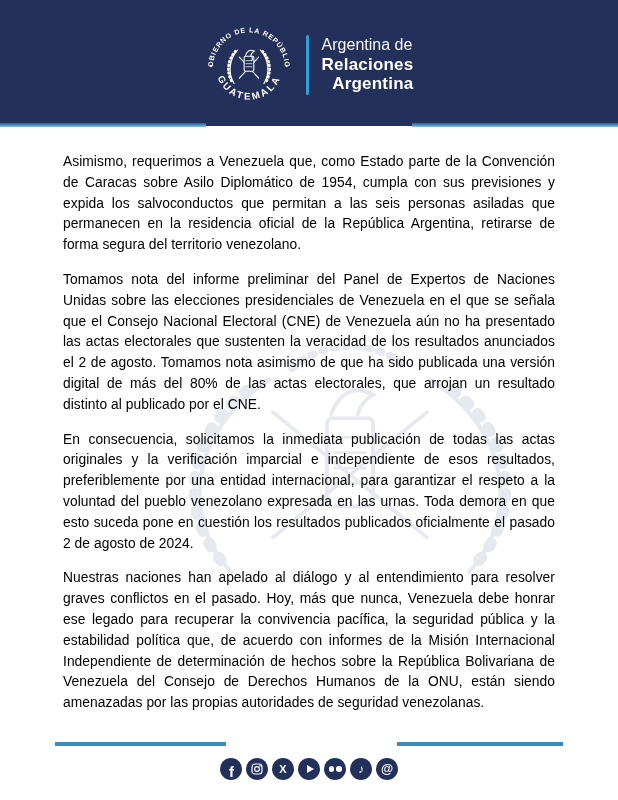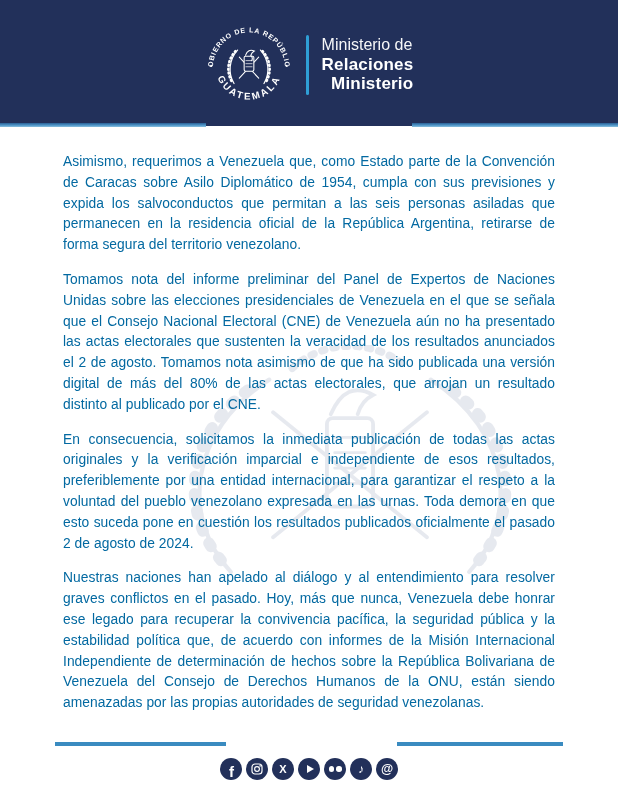--- a/index.html
+++ b/index.html
@@ -31,21 +31,21 @@
   .strip-center{position:absolute;top:123px;left:206px;width:206px;height:3px;background:#22305a;}
   
   .watermark{
     position:absolute;left:150px;top:345px;width:400px;height:250px;
     opacity:.12;pointer-events:none;z-index:0;
   }
   .watermark svg{width:100%;height:100%;}
   
   .content{
     position:absolute;left:63px;top:152px;width:492px;z-index:1;
-    color:#0369a1;font-size:13.8px;line-height:20.8px;text-align:justify;
+    color:#000000;font-size:13.8px;line-height:20.8px;text-align:justify;
     letter-spacing:.05px;
   }
   .content p{margin:0 0 14px 0;}
   
   .fbar-left{position:absolute;top:742px;left:55px;width:171px;height:4px;background:#3a8bc0;}
   .fbar-right{position:absolute;top:742px;left:397px;width:166px;height:4px;background:#3a8bc0;}
   
   .social{
     position:absolute;top:758px;left:0;width:618px;
     display:flex;justify-content:center;gap:4px;z-index:1;
@@ -84,23 +84,23 @@
           <path d="M 67,71 C 74,60 73,44 63,33" stroke-width="1.4"></path>
           <path d="M 70,68 C 76,57 74,43 65,34" stroke-width="3" stroke-dasharray="1 3.4"></path>
           <path d="M 39,65 L 61,41 M 39,41 L 61,65" stroke-width="1.2"></path>
           <rect x="44.5" y="40" width="11" height="17" rx="1.5" stroke-width="1.2" fill="#22305a"></rect>
           <path d="M 46.5,45 h7 M 46.5,48.5 h7 M 46.5,52 h7" stroke-width=".8"></path>
           <path d="M 46,39 q 3,-8 10,-5 q -3,1.5 -4,5 q 3,3 1,6" stroke-width="1.2"></path>
         </g>
       </svg>
       <div class="divider"></div>
       <div class="ministry">
-        <div class="m-light">Ministerio de</div>
+        <div class="m-light">Argentina de</div>
         <div class="m-bold">Relaciones</div>
-        <div class="m-bold">Ministerio</div>
+        <div class="m-bold">Argentina</div>
       </div>
     </div>
   </header>
 
   <div class="strip-left"></div>
   <div class="strip-center"></div>
   <div class="strip-right"></div>
 
   <div class="watermark">
     <svg viewBox="0 0 200 130" aria-hidden="true">

